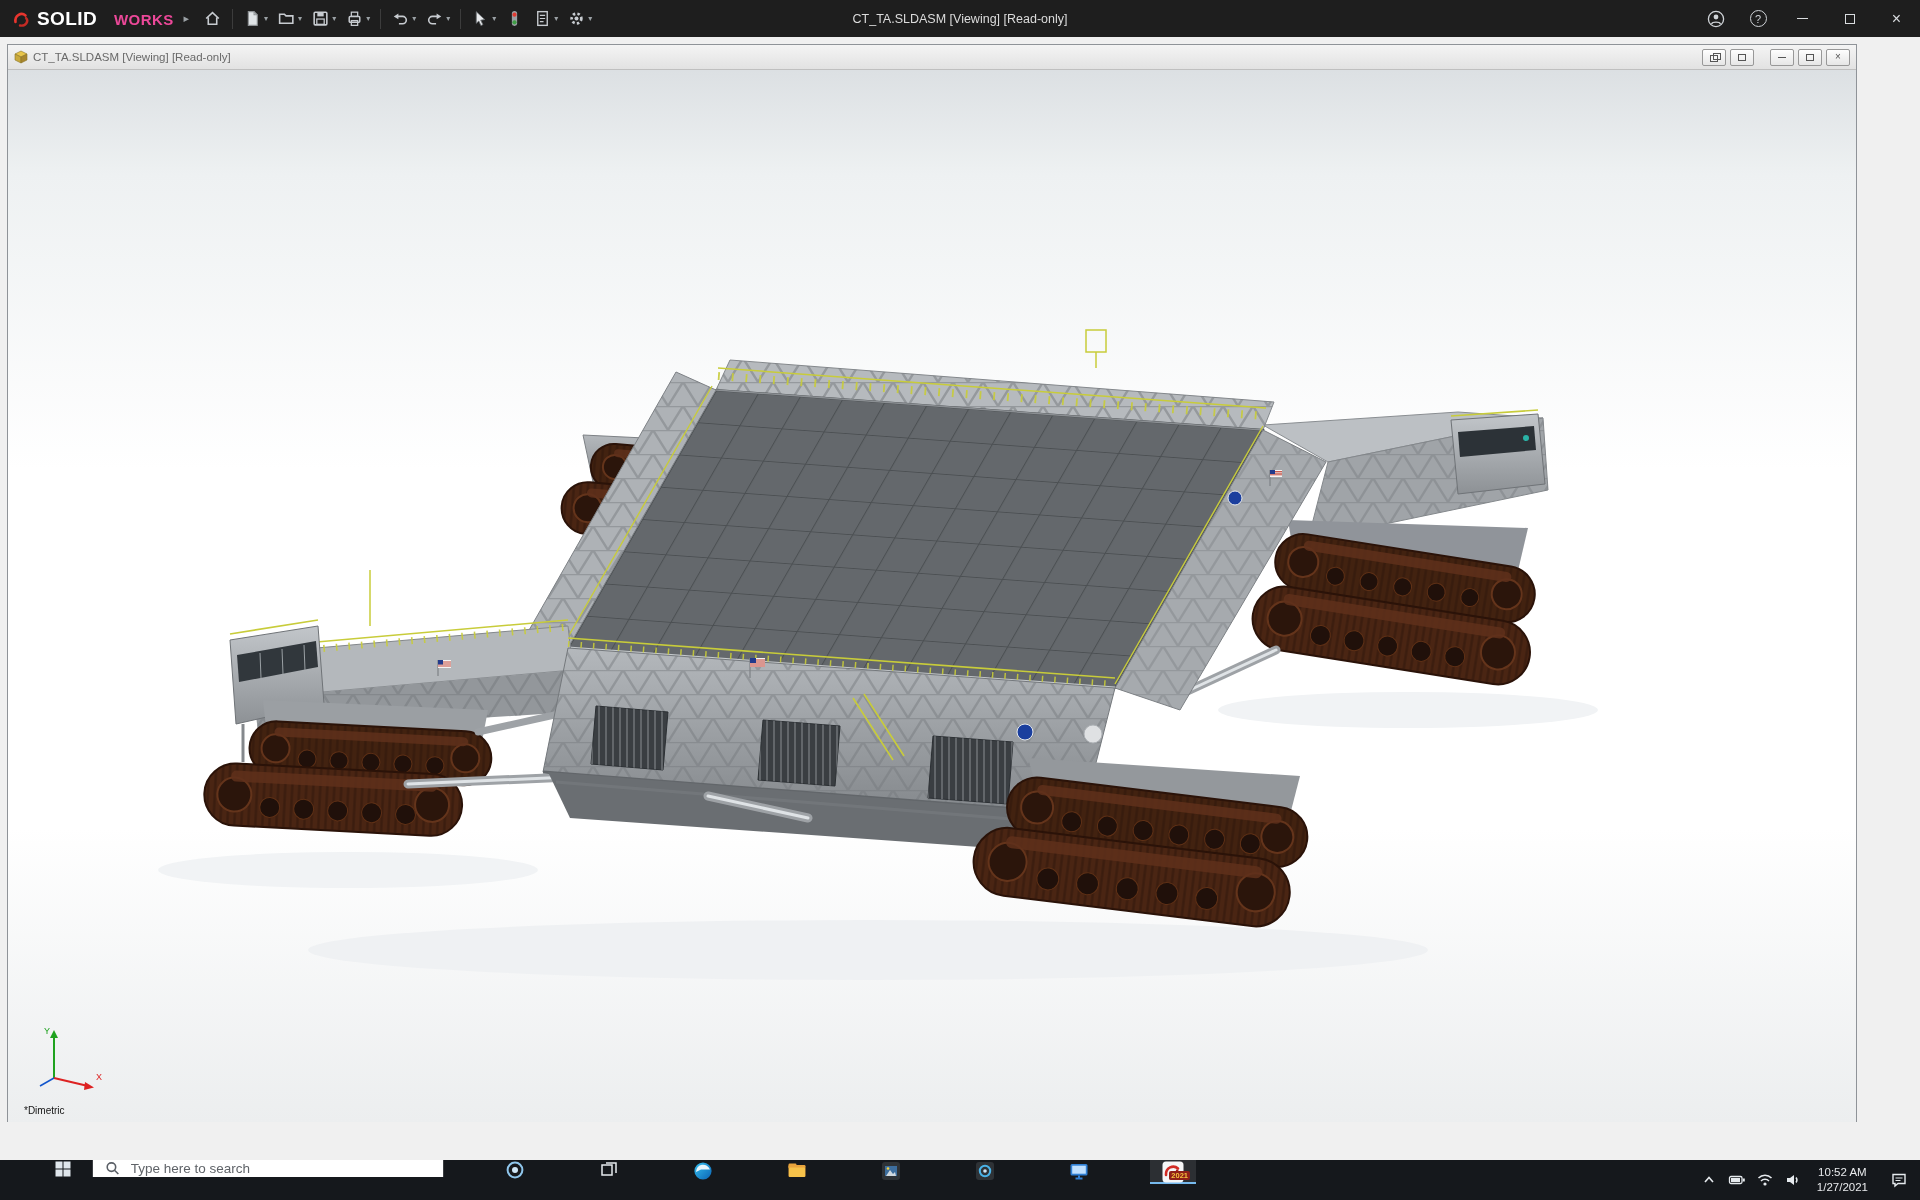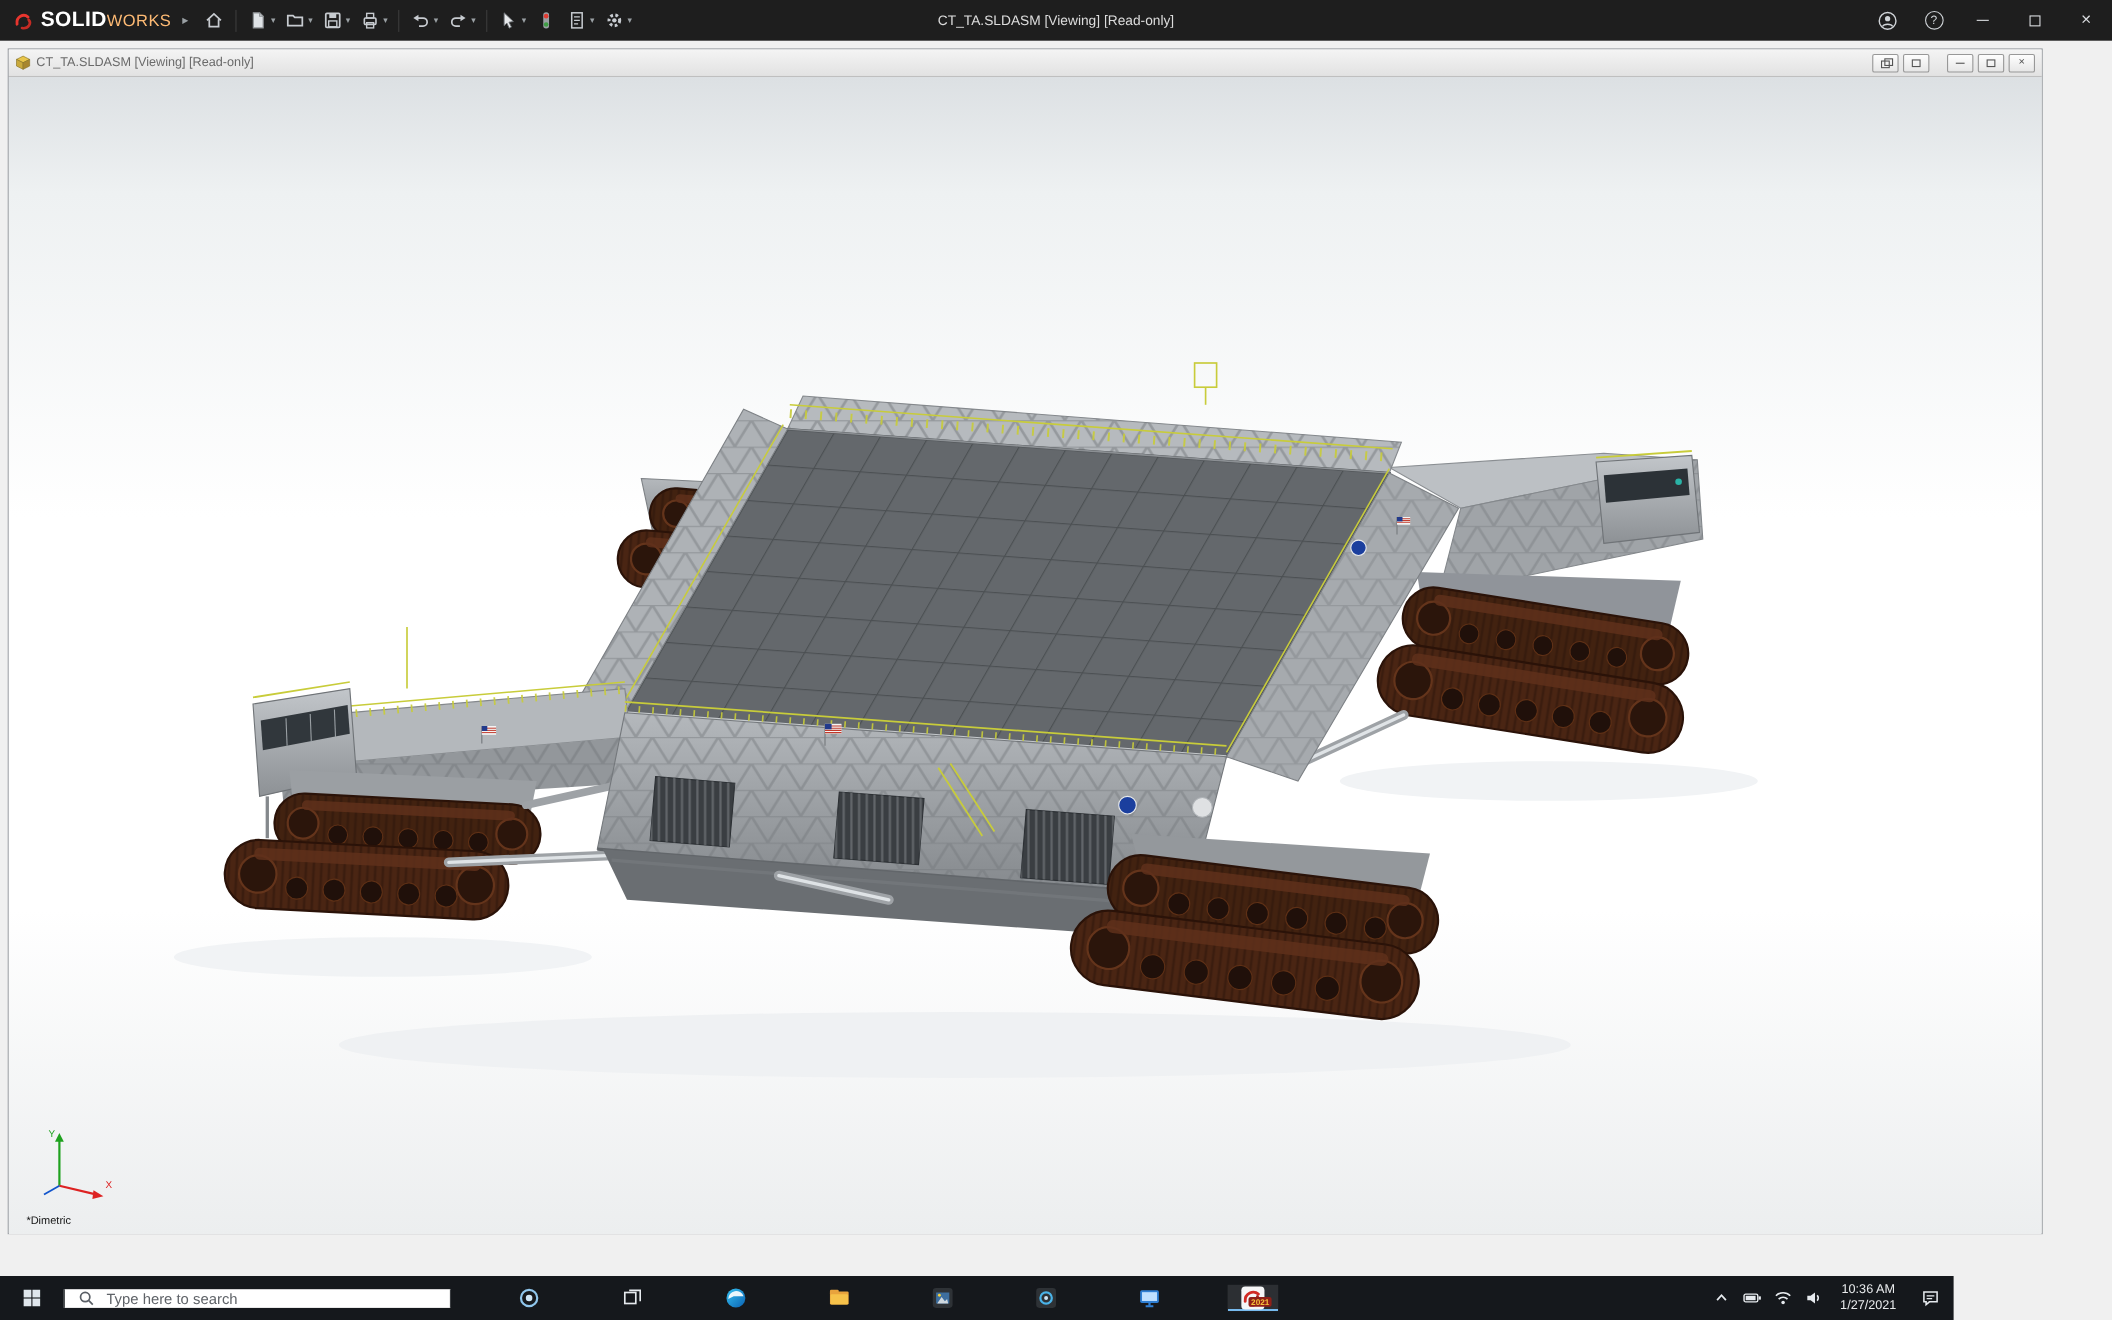--- a/index.html
+++ b/index.html
@@ -4,21 +4,21 @@
 <style>
   * { margin:0; padding:0; box-sizing:border-box; }
   html,body { width:1920px; height:1200px; overflow:hidden;
     font-family:"Liberation Sans", sans-serif; background:#f0f0f0; }
 
   
   .titlebar { position:absolute; top:0; left:0; width:1920px; height:37px;
     background:#1e1e1e; display:flex; align-items:center; z-index:30; }
   .brand { display:flex; align-items:center; gap:5px; padding:0 8px 0 12px; }
   .brand-solid { color:#ffffff; font-weight:bold; font-size:19px; letter-spacing:.4px; }
-  .brand-works { color:#fdba74; font-weight:normal; font-size:15px; letter-spacing:.4px; }
+  .brand-works { color:#ec4899; font-weight:bold; font-size:15px; letter-spacing:.4px;margin-left:17px; }
   .flyout { color:#9aa0a4; font-size:11px; padding:0 6px 0 2px; }
   .qat { display:flex; align-items:center; gap:1px; margin-left:4px; }
   .qat-btn { display:flex; align-items:center; height:28px; padding:0 4px; border-radius:3px; }
   .qat-btn svg { width:19px; height:19px; }
   .caret { font-size:8px; color:#9aa0a4; margin-left:2px; }
   .qsep { width:1px; height:20px; background:#3c3c3c; margin:0 5px; }
   .tb-title { position:absolute; left:300px; right:300px; text-align:center;
     color:#dcdcdc; font-size:12.5px; pointer-events:none; }
   .tb-right { margin-left:auto; display:flex; align-items:center; height:100%; }
   .tb-icon-btn { width:42px; height:37px; display:flex; align-items:center;
@@ -49,22 +49,22 @@
 
   
   .viewport { position:absolute; left:0; top:25px; width:1848px; height:1052px;
     background:linear-gradient(180deg,#dce0e3 0%, #eef1f2 10%, #ffffff 38%, #ffffff 72%, #eceeef 100%);
     overflow:hidden; }
   .model-svg { position:absolute; left:0; top:0; width:1848px; height:1052px; }
   .triad { position:absolute; left:24px; bottom:30px; width:76px; height:70px; }
   .view-label { position:absolute; left:16px; bottom:6px; font-size:10px; color:#141414; }
 
   
-  .taskbar { position:absolute; left:0; bottom:0; width:1776px; height:40px;
-    background:#15181c; display:flex; align-items:center; z-index:40; }
+  .taskbar { position:absolute; left:0; bottom:0; width:1920px; height:40px;
+    background:#15181c; display:flex; align-items:flex-start; z-index:40;padding-left:34px; }
   .tb-start { width:58px; display:flex; align-items:center; justify-content:center; }
   .tb-search { width:352px; background:#ffffff; display:flex; align-items:center;
     gap:10px; padding:0 12px; border:1px solid #3a3d41; border-bottom:none; border-top:none; }
   .tb-search input { border:none; outline:none; background:transparent; font-size:13.5px;
     color:#444; width:100%; font-family:"Liberation Sans",sans-serif; }
   .tb-search input::placeholder { color:#5f6368; opacity:1; }
   .tb-app { width:46px; display:flex; align-items:center; justify-content:center; position:relative;margin-left:48px; }
   .tb-app.active { background:rgba(255,255,255,.10); box-shadow:inset 0 -2px 0 #76b9ed; }
   .sw-badge { position:absolute; right:6px; bottom:4px; font-size:7.5px; font-weight:bold;
     color:#f4c03c; background:#8f1f18; padding:0 2px; border-radius:2px; line-height:1.2; }
@@ -555,21 +555,21 @@
         <circle cx="9" cy="13" r="1.6" fill="#e6eaee"></circle>
       </svg>
     </span>
     <span class="tray-btn">
       <svg width="18" height="18" viewBox="0 0 18 18">
         <polygon points="3,7 6,7 10,4 10,14 6,11 3,11" fill="#e6eaee"></polygon>
         <path d="M12 6.5 a4 4 0 0 1 0 5" fill="none" stroke="#e6eaee" stroke-width="1.4"></path>
       </svg>
     </span>
     <span class="clock">
-      <span>10:36 AM</span><br>
+      <span>10:52 AM</span><br>
       <span>1/27/2021</span>
     </span>
     <span class="action-btn">
       <svg width="18" height="18" viewBox="0 0 18 18">
         <path d="M3 3.5 H15 V12.5 H8 L5 15 V12.5 H3 Z" fill="none" stroke="#e6eaee" stroke-width="1.4"></path>
         <path d="M5.5 7 H12.5 M5.5 9.5 H10.5" stroke="#e6eaee" stroke-width="1.2"></path>
       </svg>
     </span>
   </div>
 </div>

